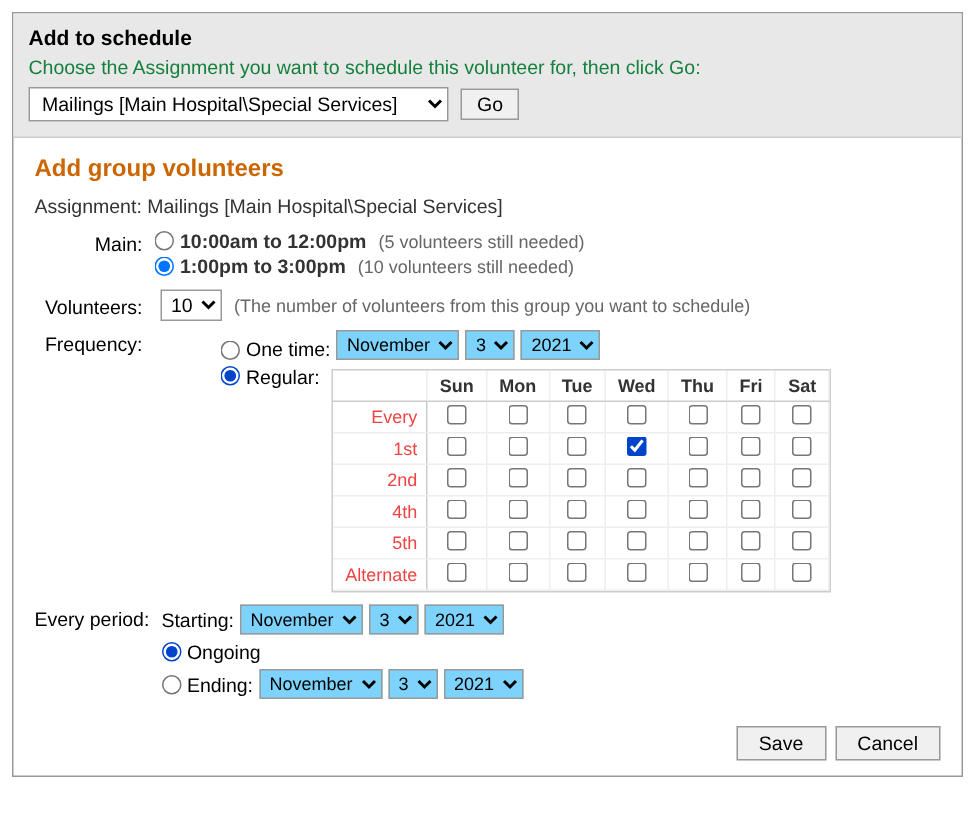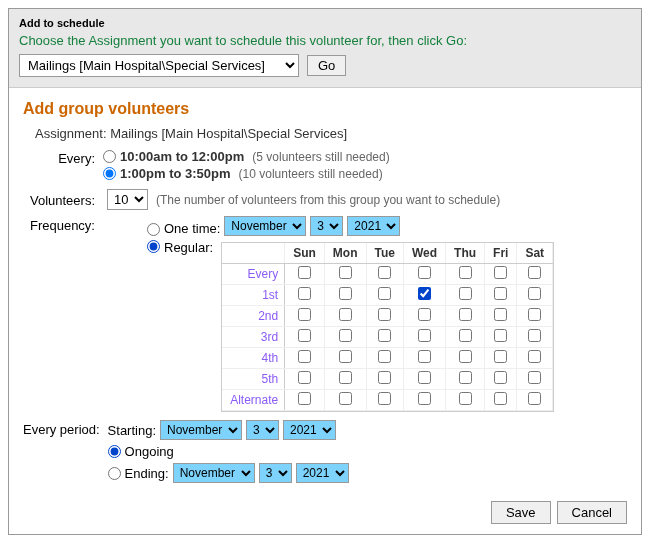--- a/index.html
+++ b/index.html
@@ -16,21 +16,21 @@
       margin: 8px;
       background: #fff;
     }
     .header-section {
       background: #e8e8e8;
       padding: 8px 10px 10px 10px;
       border-bottom: 1px solid #ccc;
     }
     .header-title {
       font-weight: bold;
-      font-size: 11px;
+      font-size: 14px;
       margin-bottom: 4px;
     }
     .header-desc {
       margin-bottom: 6px;
       color: #15803d;
     }
     .header-controls {
       display: flex;
       align-items: center;
       gap: 8px;
@@ -54,21 +54,20 @@
     }
     .section-title {
       color: #cc6600;
       font-size: 16px;
       font-weight: bold;
       margin-bottom: 8px;
     }
     .assignment-line {
       margin-bottom: 8px;
       color: #333;
-      margin-left: 12px;
     }
     .from-section {
       display: flex;
       align-items: flex-start;
       margin-bottom: 6px;
     }
     .label-col {
       min-width: 80px;
       font-weight: normal;
       text-align: right;
@@ -161,21 +160,21 @@
       text-align: center;
       padding: 2px 8px;
       border-right: 1px solid #eee;
       border-bottom: 1px solid #eee;
       vertical-align: middle;
     }
     .cal-table td:first-child {
       text-align: right;
       padding-right: 6px;
       font-weight: normal;
-      color: #8b5cf6;
+      color: #ef4444;
       border-right: 1px solid #ccc;
     }
     .cal-table td input[type="checkbox"] {
       cursor: pointer;
     }
     .time-period-section {
       display: flex;
       align-items: flex-start;
       margin-top: 8px;
     }
@@ -237,30 +236,30 @@
 
   <div class="main-section">
     <div class="section-title">Add group volunteers</div>
 
     <div class="assignment-line">
       <span>Assignment:</span>
       <span>Mailings [Main Hospital\Special Services]</span>
     </div>
 
     <div class="from-section">
-      <div class="label-col">Every:</div>
+      <div class="label-col">Main:</div>
       <div>
         <div class="radio-row">
           <input type="radio" name="from_time" style="">
           <span class="time-text">10:00am to 12:00pm</span>
           <span class="needed-text">(5 volunteers still needed)</span>
         </div>
         <div class="radio-row">
           <input type="radio" name="from_time" checked="" style="">
-          <span class="time-text">1:00pm to 3:50pm</span>
+          <span class="time-text">1:00pm to 3:00pm</span>
           <span class="needed-text">(10 volunteers still needed)</span>
         </div>
       </div>
     </div>
 
     <div class="volunteers-row">
       <div class="label-col">Volunteers:</div>
       <select class="volunteers-select">
         <option>10</option>
       </select>
@@ -328,30 +327,20 @@
                   <td>2nd</td>
                   <td><input type="checkbox" style=""></td>
                   <td><input type="checkbox" style=""></td>
                   <td><input type="checkbox" style=""></td>
                   <td><input type="checkbox" style=""></td>
                   <td><input type="checkbox" style=""></td>
                   <td><input type="checkbox" style=""></td>
                   <td><input type="checkbox" style=""></td>
                 </tr>
                 <tr>
-                  <td>3rd</td>
-                  <td><input type="checkbox" style=""></td>
-                  <td><input type="checkbox" style=""></td>
-                  <td><input type="checkbox" style=""></td>
-                  <td><input type="checkbox" style=""></td>
-                  <td><input type="checkbox" style=""></td>
-                  <td><input type="checkbox" style=""></td>
-                  <td><input type="checkbox" style=""></td>
-                </tr>
-                <tr>
                   <td>4th</td>
                   <td><input type="checkbox" style=""></td>
                   <td><input type="checkbox" style=""></td>
                   <td><input type="checkbox" style=""></td>
                   <td><input type="checkbox" style=""></td>
                   <td><input type="checkbox" style=""></td>
                   <td><input type="checkbox" style=""></td>
                   <td><input type="checkbox" style=""></td>
                 </tr>
                 <tr>

